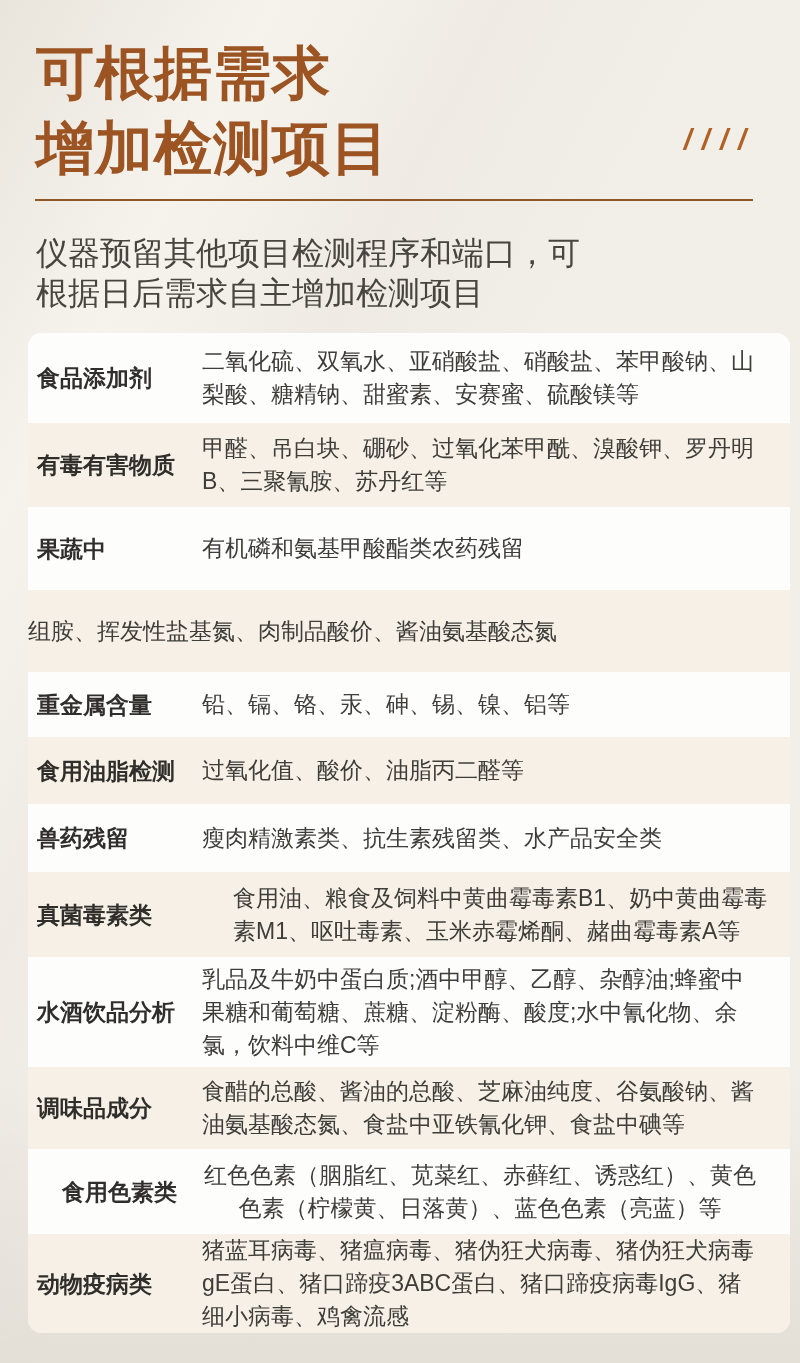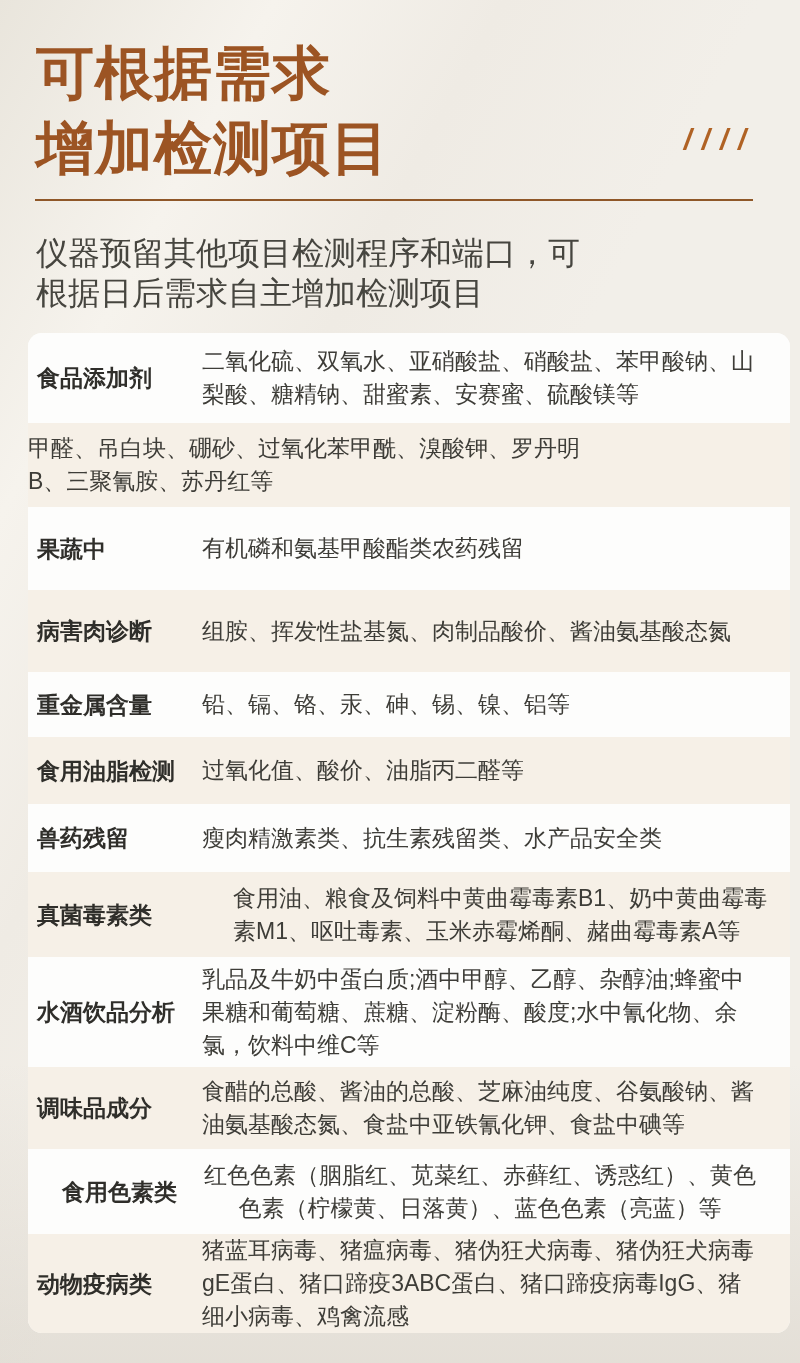--- a/index.html
+++ b/index.html
@@ -75,28 +75,28 @@
     <div class="rule"></div>
     <p class="subtitle">仪器预留其他项目检测程序和端口，可根据日后需求自主增加检测项目</p>
   </header>
 
   <section class="card">
       <div class="row">
         <div class="cell-label">食品添加剂</div>
         <div class="cell-value">二氧化硫、双氧水、亚硝酸盐、硝酸盐、苯甲酸钠、山梨酸、糖精钠、甜蜜素、安赛蜜、硫酸镁等</div>
       </div>
       <div class="row">
+        <div class="cell-label">有毒有害物质</div>
         <div class="cell-value">甲醛、吊白块、硼砂、过氧化苯甲酰、溴酸钾、罗丹明B、三聚氰胺、苏丹红等</div>
       </div>
       <div class="row">
         <div class="cell-label">果蔬中</div>
         <div class="cell-value">有机磷和氨基甲酸酯类农药残留</div>
       </div>
       <div class="row">
-        <div class="cell-label">病害肉诊断</div>
         <div class="cell-value">组胺、挥发性盐基氮、肉制品酸价、酱油氨基酸态氮</div>
       </div>
       <div class="row">
         <div class="cell-label">重金属含量</div>
         <div class="cell-value">铅、镉、铬、汞、砷、锡、镍、铝等</div>
       </div>
       <div class="row">
         <div class="cell-label">食用油脂检测</div>
         <div class="cell-value">过氧化值、酸价、油脂丙二醛等</div>
       </div>

